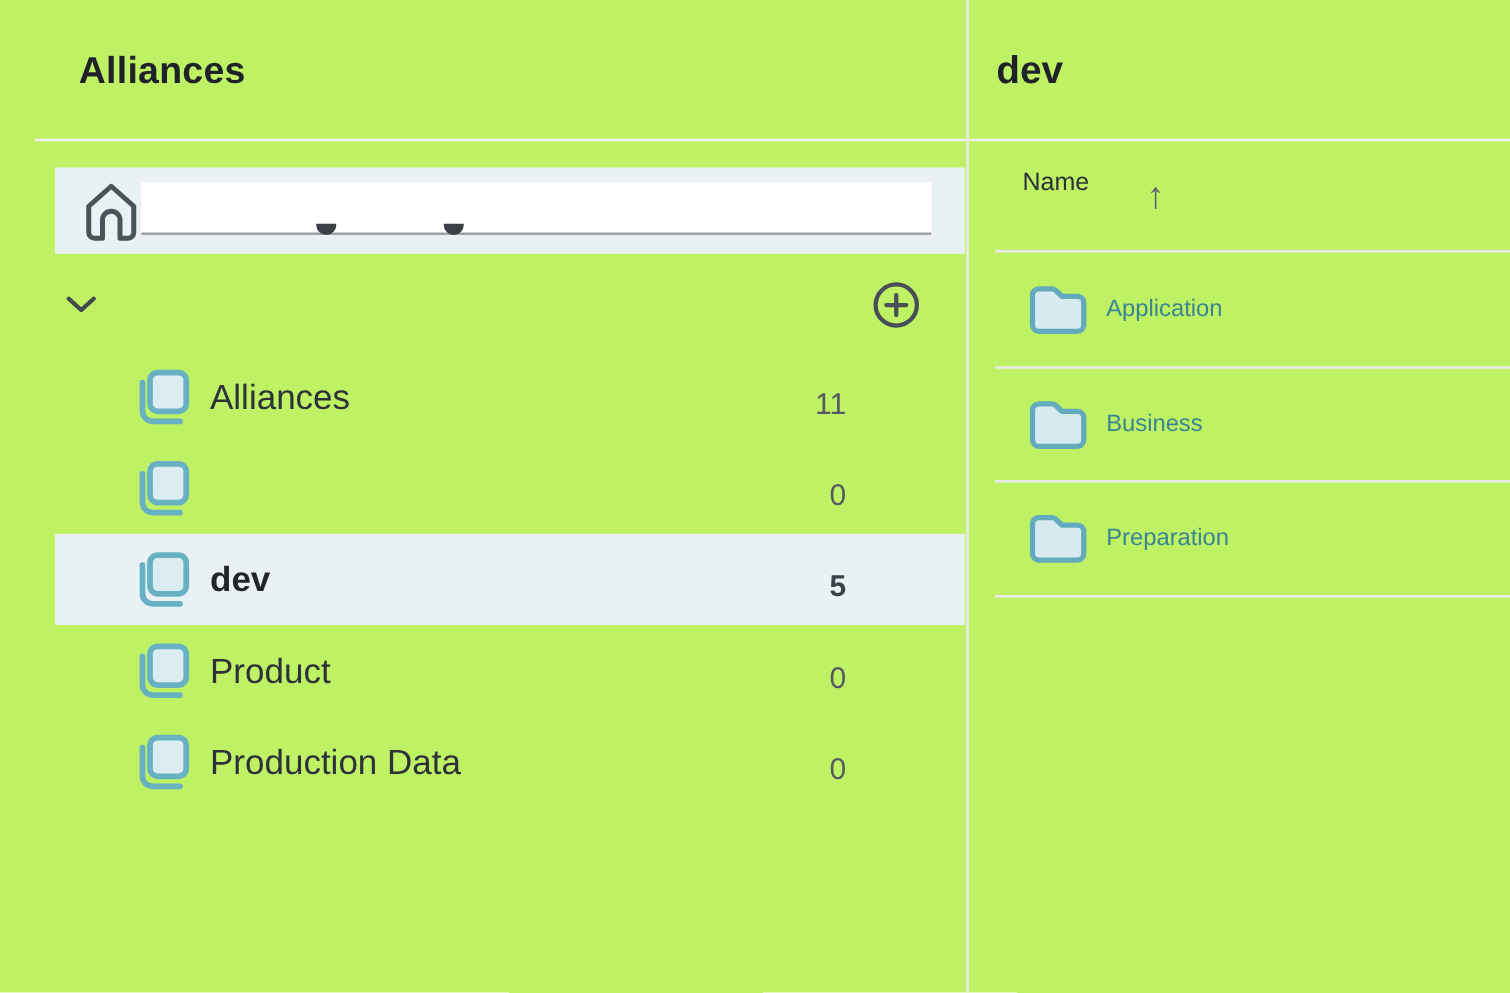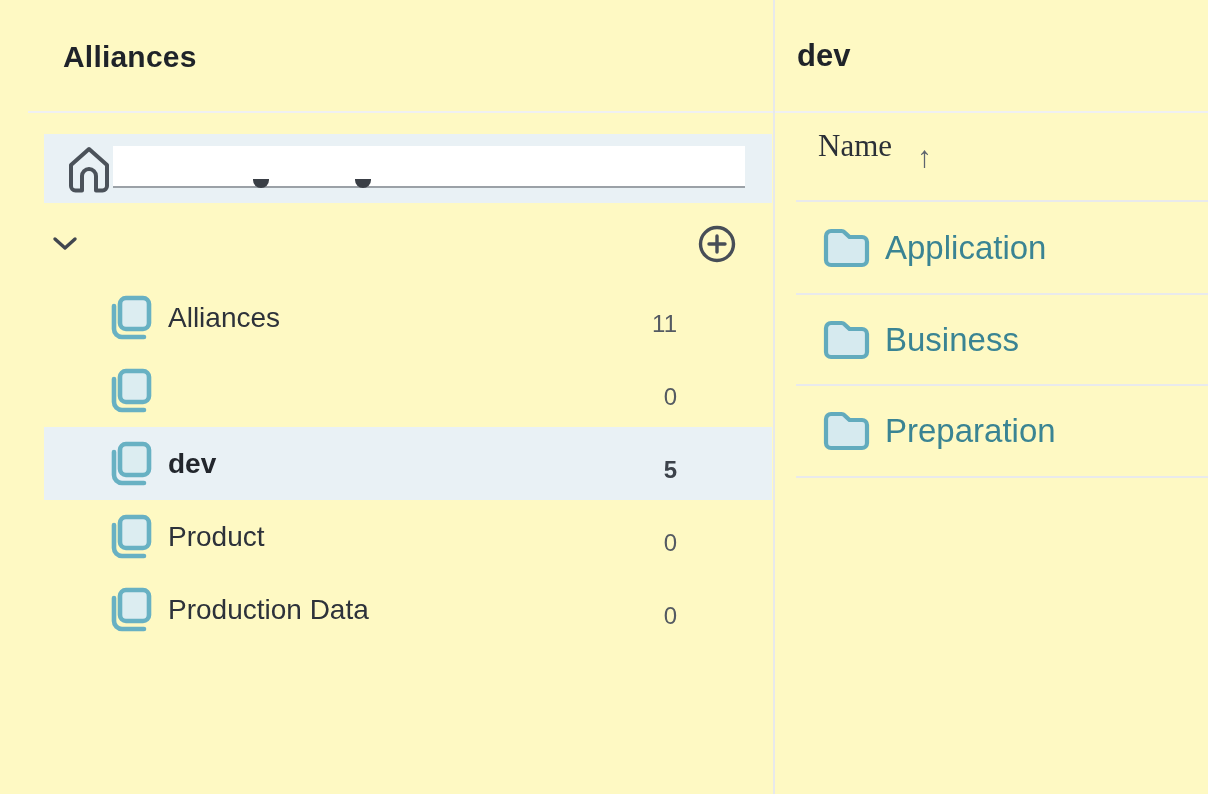--- a/index.html
+++ b/index.html
@@ -1,17 +1,17 @@
 <!DOCTYPE html>
 <html><head>
 <meta charset="utf-8">
 <style>
   html,body{margin:0;padding:0;background:#fff;}
   #app{
-    position:relative;width:1208px;height:794px;overflow:hidden;background:#fef9c3;
+    position:relative;width:1208px;height:794px;overflow:hidden;background:#bef264;
     font-family:"Liberation Sans","DejaVu Sans",sans-serif;color:#2d323a;
   }
   
   .v-divider{position:absolute;top:0;left:773px;width:2px;height:794px;background:#e7e9eb;}
   .h-divider-top{position:absolute;top:111px;left:28px;width:1180px;height:2px;background:#eff0f2;}
 
   
   .sidebar{position:absolute;top:0;left:0;width:773px;height:794px;}
   .sidebar-title{
     position:absolute;top:40px;left:63px;font-size:30px;font-weight:700;color:#1f2329;letter-spacing:.2px;
@@ -39,35 +39,35 @@
   .space-row .sicon{position:absolute;left:61px;top:12px;width:47px;height:50px;}
   .space-row .slabel{position:absolute;left:124px;top:0;height:73px;display:flex;align-items:center;font-size:28px;color:#2d323a;}
   .space-row.selected .slabel{font-weight:700;color:#22262c;}
   .space-row .scount{position:absolute;right:95px;top:6px;height:73px;display:flex;align-items:center;font-size:24px;color:#545a62;}
   .space-row.selected .scount{font-weight:700;color:#3c424a;}
 
   
   .main{position:absolute;top:0;left:776px;width:432px;height:794px;}
   .main-title{position:absolute;top:38px;left:21px;font-size:31px;font-weight:700;color:#1f2329;}
   .table-header{position:absolute;top:113px;left:0;width:432px;height:87px;cursor:pointer;}
-  .table-header .hlabel{position:absolute;left:42px;top:0;height:66px;display:flex;align-items:center;font-size:31px;color:#2b3037;font-family:Liberation Serif, serif;}
+  .table-header .hlabel{position:absolute;left:42px;top:0;height:66px;display:flex;align-items:center;font-size:20px;color:#2b3037;}
   .table-header .sort-arrow{position:absolute;left:141px;top:0;height:87px;display:flex;align-items:center;font-size:30px;color:#5d646e;}
   .t-div{position:absolute;left:20px;width:412px;height:2px;background:#e9eaec;}
   .t-div.d0{top:200px;}
   .t-div.d1{top:293px;}
   .t-div.d2{top:384px;}
   .t-div.d3{top:476px;}
   .folder-row{position:absolute;left:0;width:432px;height:91px;}
   .folder-row.r0{top:202px;}
   .folder-row.r1{top:294px;text-align:right;}
   .folder-row.r2{top:385px;}
   .folder-row .ficon{position:absolute;left:46px;top:24px;width:49px;height:42px;}
   .folder-row .fname{
     position:absolute;left:109px;top:0;height:91px;display:flex;align-items:center;
-    font-size:33px;color:#3a8493;cursor:pointer;
+    font-size:19px;color:#3a8493;cursor:pointer;
   }
 </style>
 </head>
 <body>
 
 <div id="app">
 
   <div class="sidebar">
     <div class="sidebar-title">Alliances</div>
 

